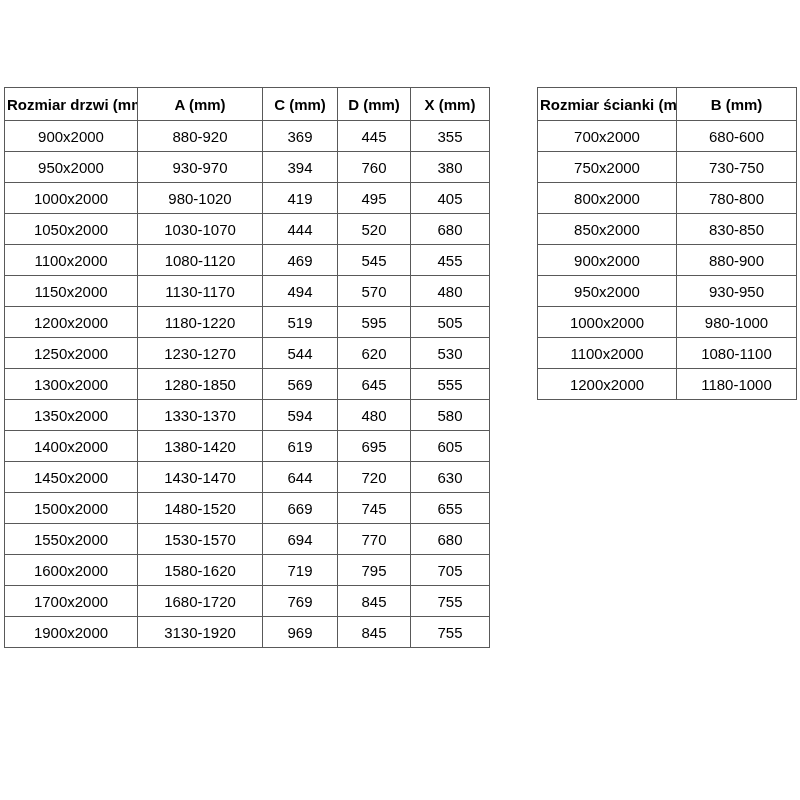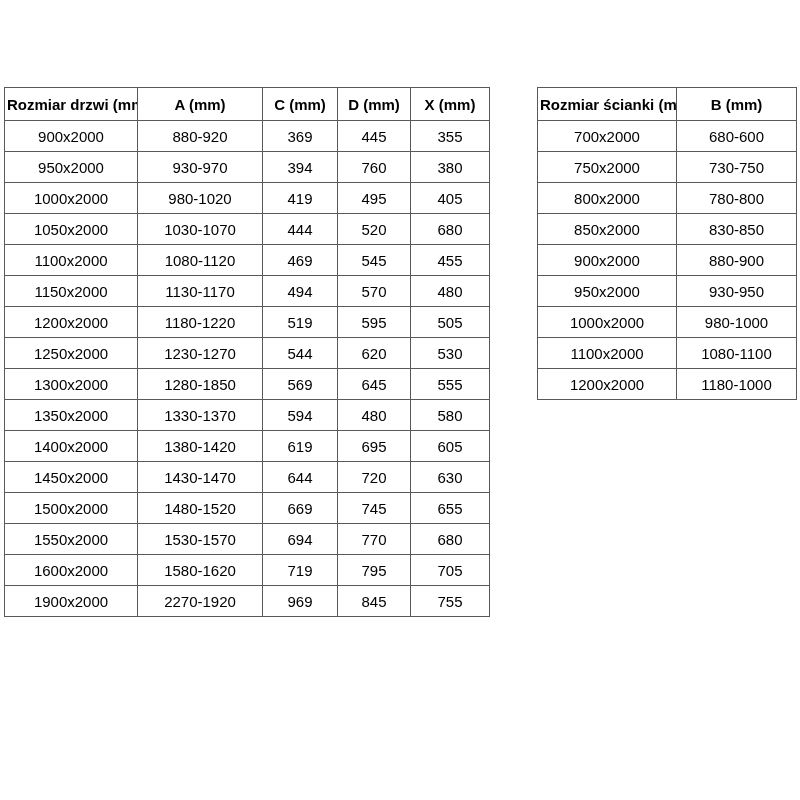--- a/index.html
+++ b/index.html
@@ -172,22 +172,29 @@
           <td>680</td>
         </tr>
         <tr>
           <td>1600x2000</td>
           <td>1580-1620</td>
           <td>719</td>
           <td>795</td>
           <td>705</td>
         </tr>
         <tr>
+          <td>1700x2000</td>
+          <td>1680-1720</td>
+          <td>769</td>
+          <td>845</td>
+          <td>755</td>
+        </tr>
+        <tr>
           <td>1900x2000</td>
-          <td>2270-1920</td>
+          <td>3130-1920</td>
           <td>969</td>
           <td>845</td>
           <td>755</td>
         </tr>
       </tbody>
   </table>
 
   <table class="spec" id="wall-table">
     <colgroup>
       <col style="width:139px">

